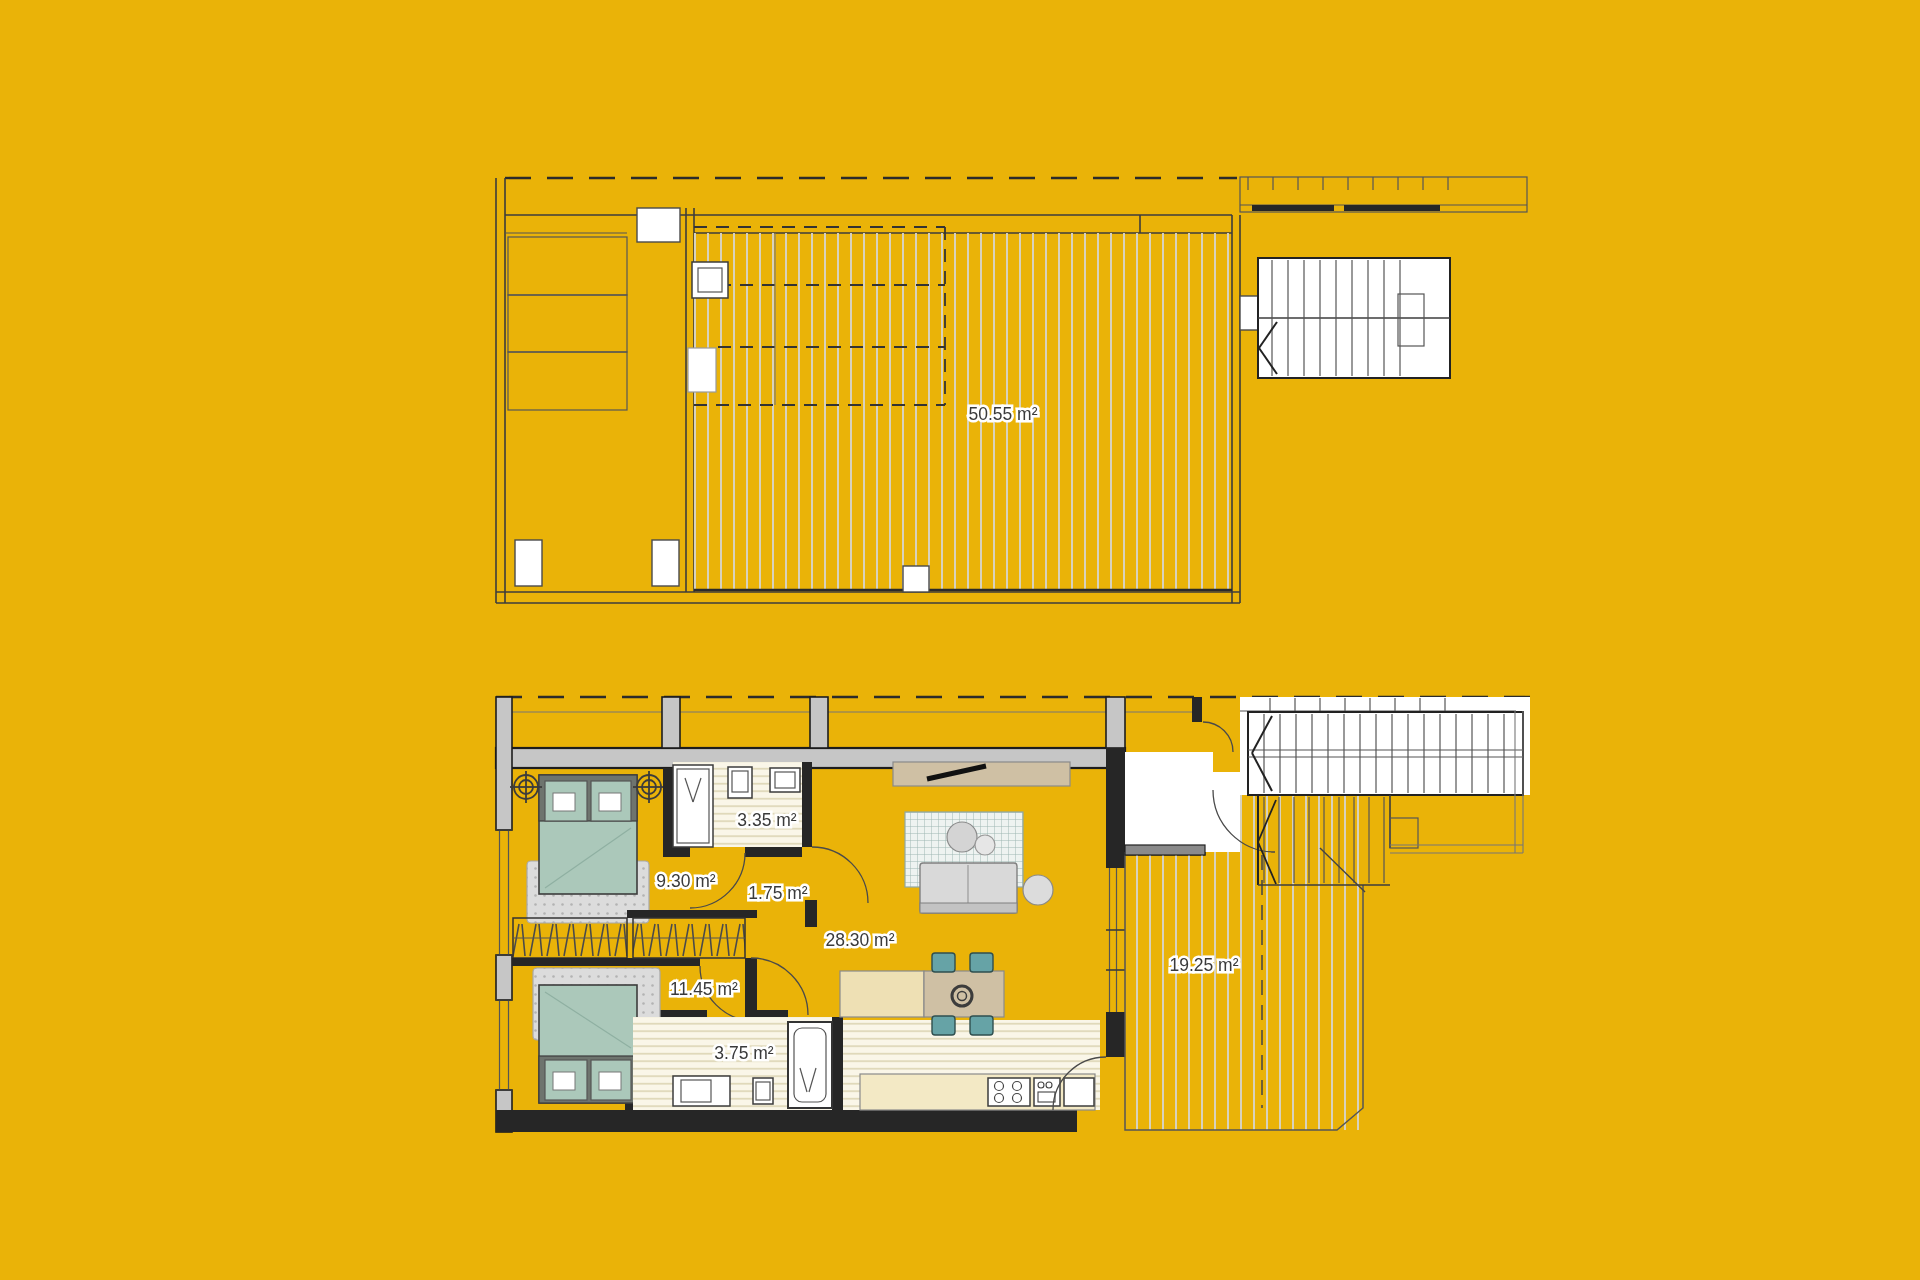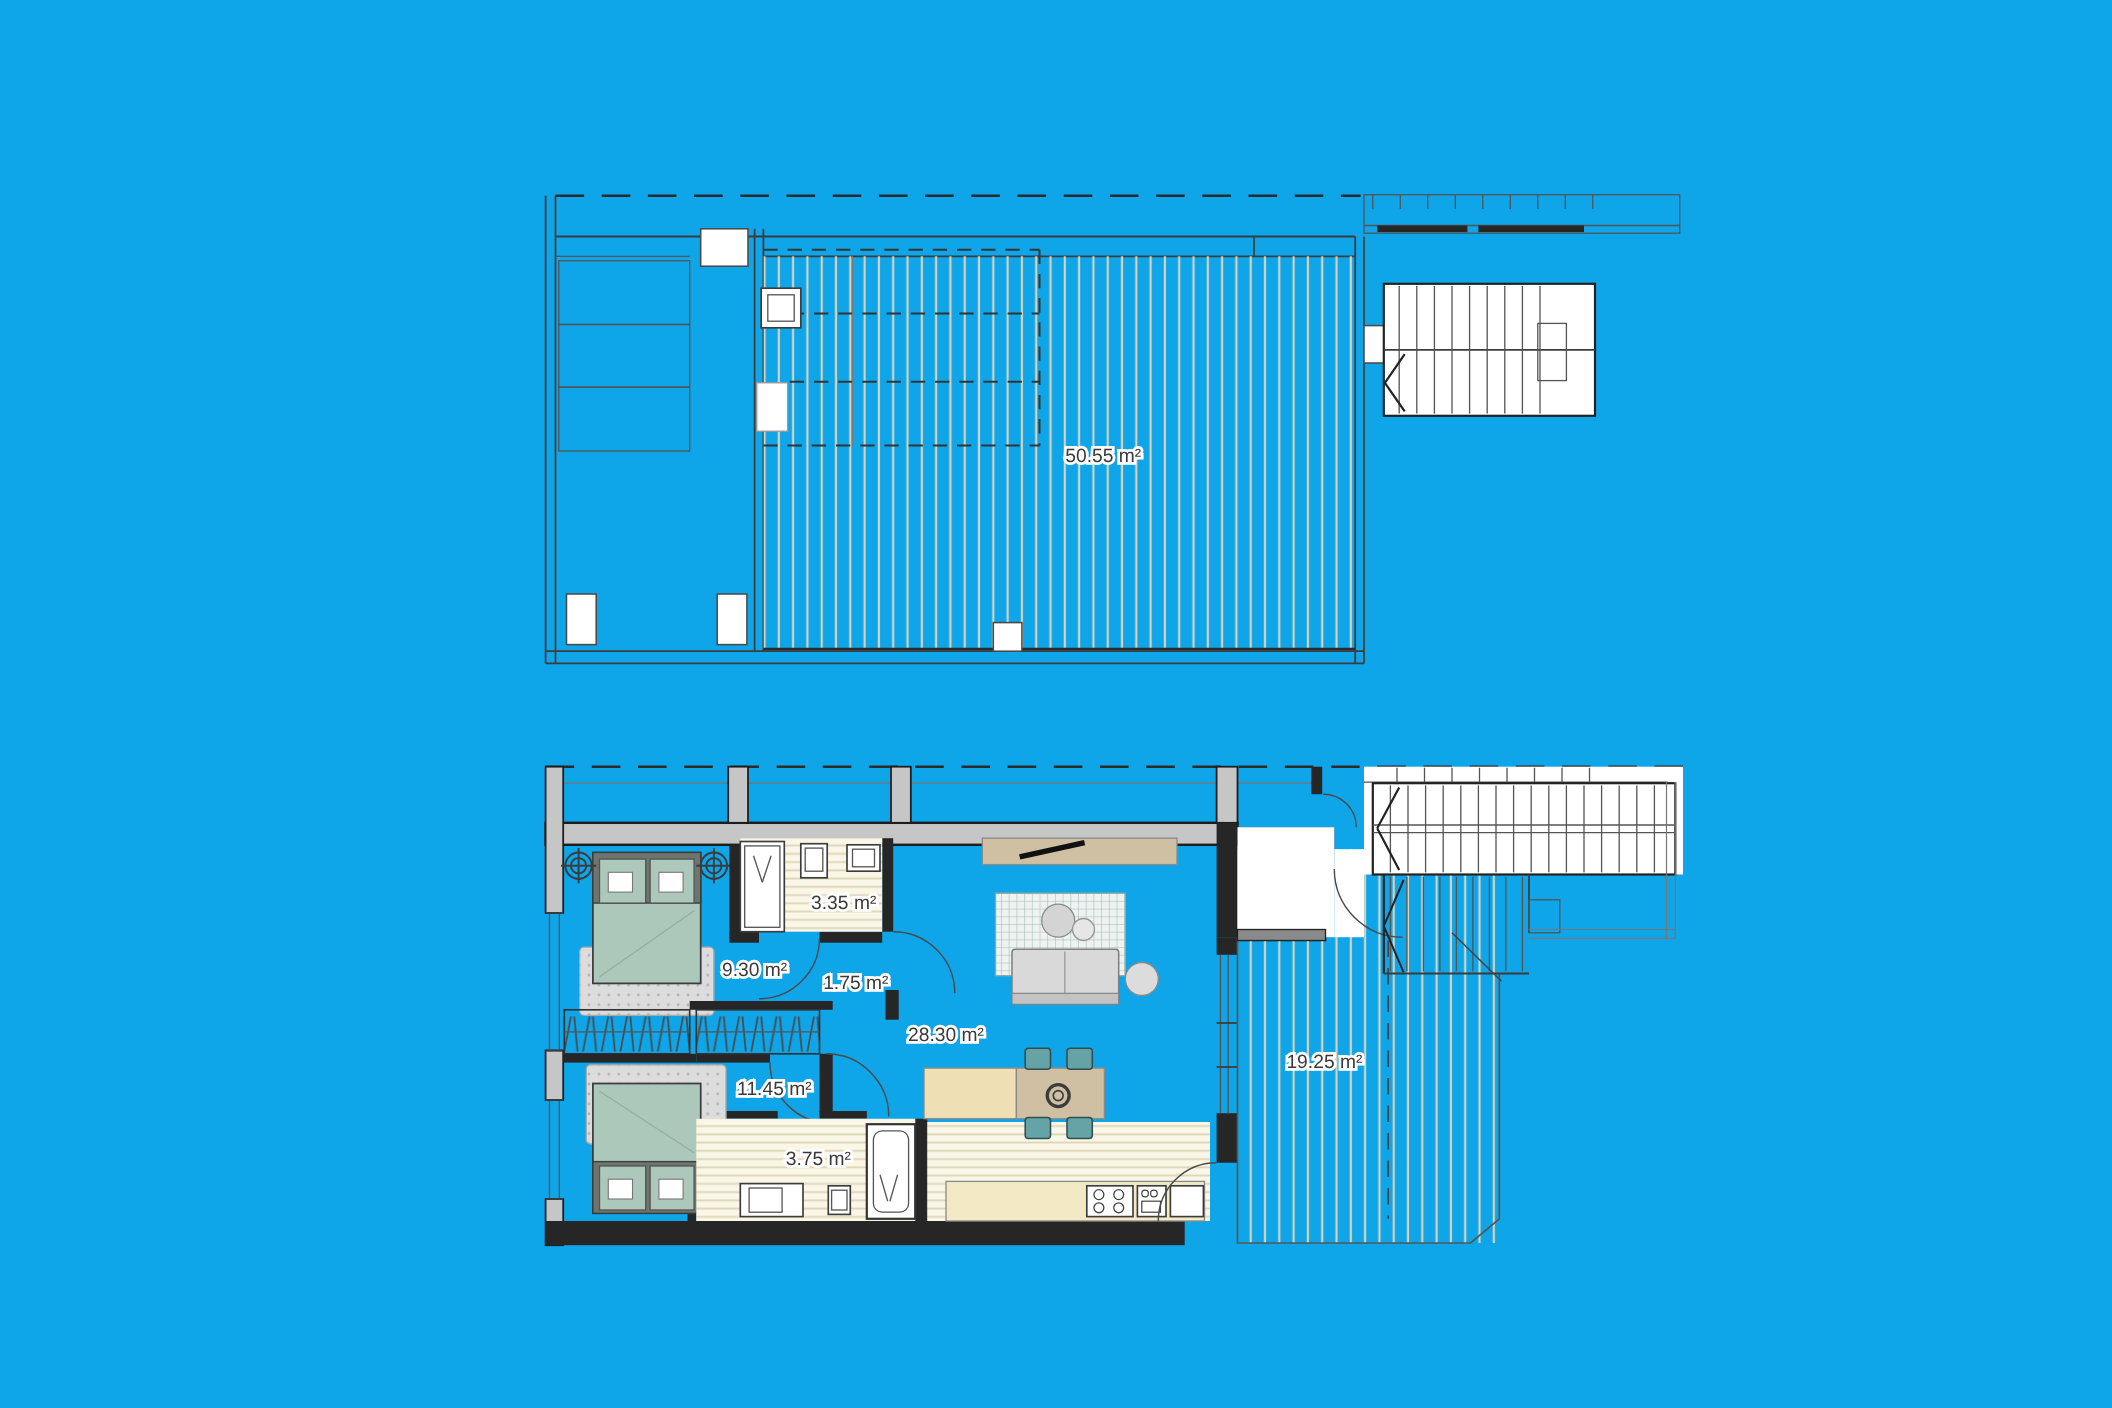--- a/index.html
+++ b/index.html
@@ -1,16 +1,16 @@
 <!DOCTYPE html>
 <html><head>
 <meta charset="utf-8">
 <style>
   html,body{margin:0;padding:0;background:#ffffff;}
-  .canvas{position:relative;width:1920px;height:1280px;background:#0ea5e9;overflow:hidden;
+  .canvas{position:relative;width:1920px;height:1280px;background:#eab308;overflow:hidden;
           font-family:"Liberation Sans", sans-serif;}
   svg{position:absolute;left:0;top:0;}
   .w16{stroke:#3c3c3c;stroke-width:1.6;fill:none;}
   .w12{stroke:#555555;stroke-width:1.2;fill:none;}
   .thin{stroke:#777777;stroke-width:1.1;fill:none;}
   .blk{fill:#262626;stroke:none;}
   .door{stroke:#4a4a4a;stroke-width:1.3;fill:none;}
   .dashB{stroke:#2b2b2b;stroke-width:2.4;fill:none;stroke-dasharray:26 16;}
   .dashP{stroke:#333333;stroke-width:1.8;fill:none;stroke-dasharray:13 9;}
   .dashD{stroke:#444444;stroke-width:1.5;fill:none;stroke-dasharray:15 10;}

